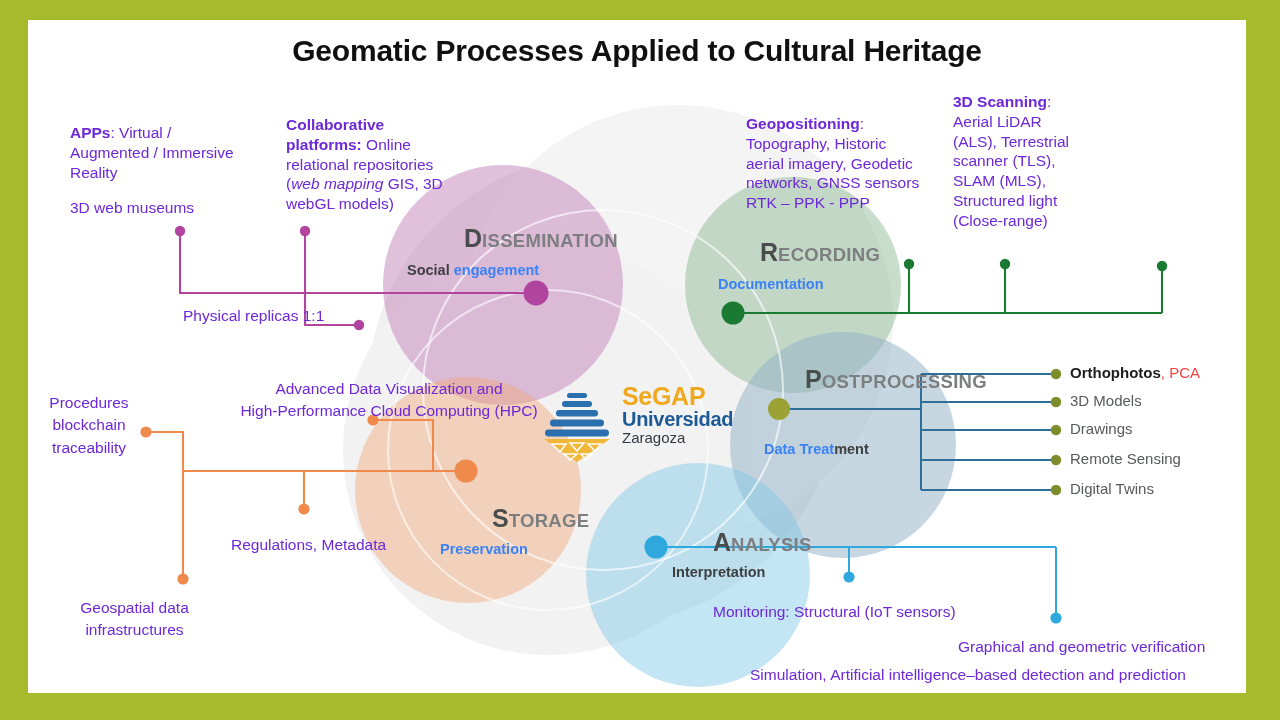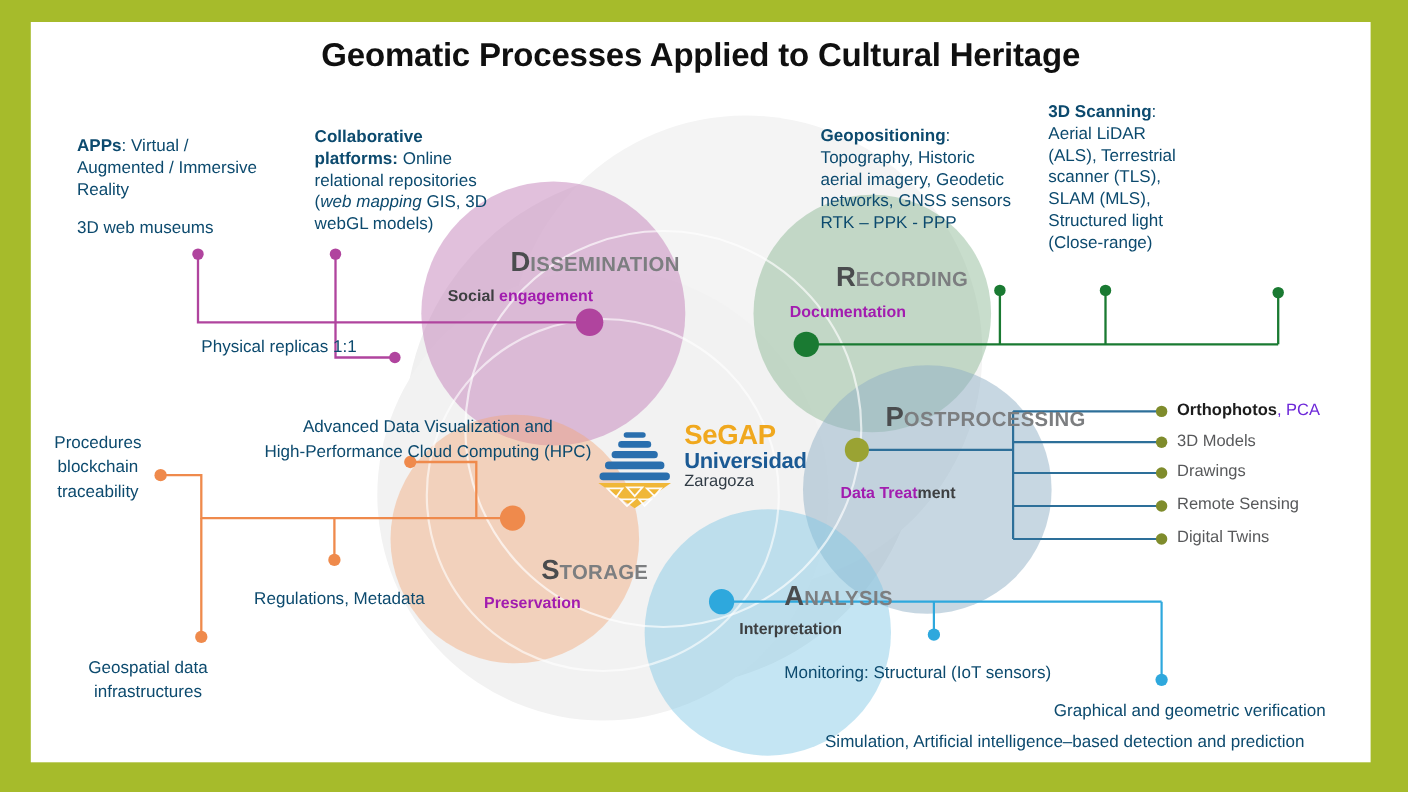--- a/index.html
+++ b/index.html
@@ -9,39 +9,39 @@
     background:#a6bb2b;
     font-family:"Liberation Sans", sans-serif;
     overflow:hidden;
   }
   #stage{position:relative;width:1188px;height:720px;}
   #panel{
     position:absolute;left:28px;top:20px;width:1218px;height:673px;
     background:#ffffff;overflow:hidden;
   }
   #canvas{position:absolute;left:0;top:0;width:1218px;height:673px;}
-  .lbl{position:absolute;color:#0c4a6e;line-height:1.28;}
+  .lbl{position:absolute;color:#6d28d9;line-height:1.28;}
   .txt{font-size:15.5px;}
   .b{font-weight:bold;}
   .i{font-style:italic;}
   #title{
     position:absolute;left:0;top:14px;width:1218px;text-align:center;
     font-size:30px;font-weight:bold;color:#101010;letter-spacing:-0.2px;
   }
   
   .sec{position:absolute;color:#6d6f71;white-space:nowrap;margin-left:44px;}
   .sec .cap{font-size:25px;font-weight:bold;color:#4a4c4e;}
   .sec .rest{font-size:18.5px;font-weight:bold;letter-spacing:.3px;color:#7c7e80;}
   .sub{position:absolute;font-size:14.5px;font-weight:bold;white-space:nowrap;}
   .sub .s1{color:#3d3f41;}
-  .sub .s2{color:#a21caf;}
+  .sub .s2{color:#3b82f6;}
   
   .rlist{position:absolute;font-size:15px;white-space:nowrap;}
   .rlist .em{color:#1c1c1c;font-weight:bold;}
-  .rlist .mu{color:#6d28d9;}
+  .rlist .mu{color:#ef4444;}
   
   #logo{position:absolute;left:512px;top:368px;width:212px;height:72px;}
   #logo .wordmark{position:absolute;left:82px;top:-4px;}
   .seg{font-size:25px;font-weight:bold;color:#f0a81e;letter-spacing:-.3px;line-height:1;}
   .uni{font-size:20px;font-weight:bold;color:#1b5a94;letter-spacing:-.3px;line-height:1.05;}
   .zar{font-size:15px;color:#303b45;line-height:1.1;}
 </style>
 </head>
 <body>
 

